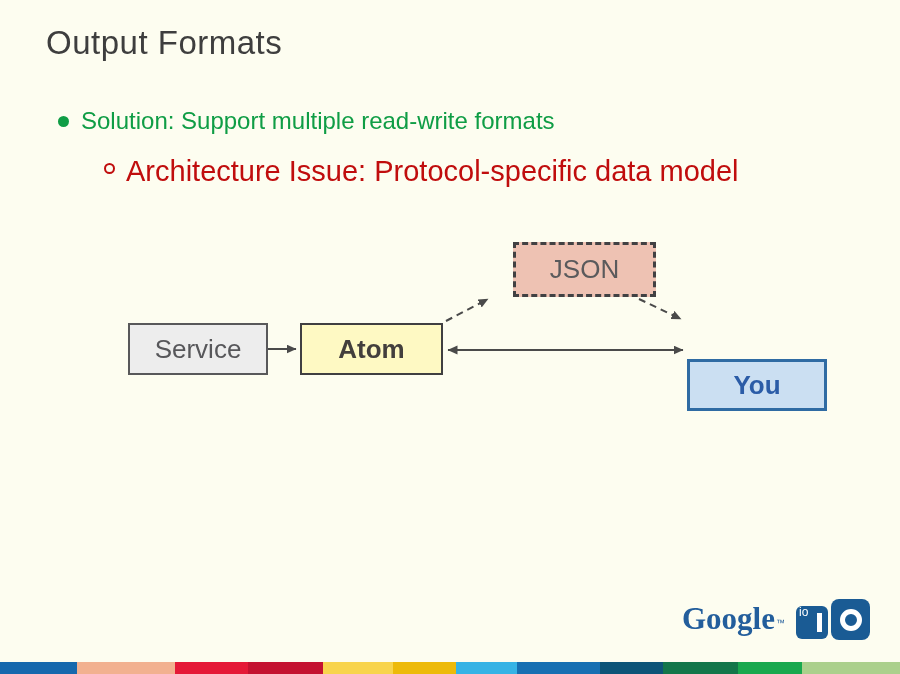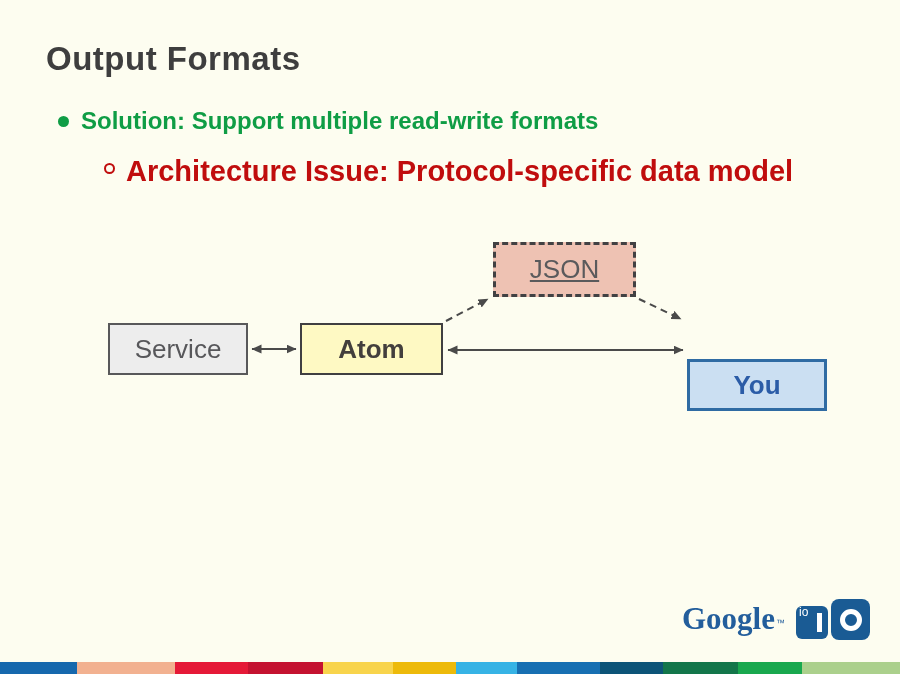--- a/index.html
+++ b/index.html
@@ -8,31 +8,31 @@
     position: relative;
     width: 900px;
     height: 674px;
     background: #FDFDF0;
     overflow: hidden;
     font-family: "Liberation Sans", "DejaVu Sans", sans-serif;
   }
   .title {
     position: absolute;
     left: 46px;
-    top: 40px;
+    top: 24px;
     font-size: 33px;
-    font-weight: 700;
+    font-weight: 400;
     color: #3E3E3E;
     letter-spacing: 0.5px;
   }
   .bullet {
     position: absolute;
     display: flex;
     align-items: flex-start;
-    font-weight: bold;
+    font-weight: normal;
   }
   .bullet-l1 { left: 58px; top: 107px; font-size: 24px; }
   .bullet-l2 { left: 104px; top: 155px; font-size: 29px; }
   .marker-disc {
     width: 11px; height: 11px;
     border-radius: 50%;
     margin: 9px 12px 0 0;
     flex: 0 0 auto;
   }
   .marker-ring {
@@ -53,21 +53,21 @@
     position: absolute;
     display: flex;
     align-items: center;
     justify-content: center;
     font-size: 26px;
     border-width: 2px;
     border-style: solid;
   }
   .node-service { left: 108px; top: 323px; width: 140px; height: 52px; }
   .node-atom    { left: 300px; top: 323px; width: 143px; height: 52px; }
-  .node-json    { left: 493px; top: 242px; width: 143px; height: 55px; border-width: 3px; text-decoration: underline; }
+  .node-json    { left: 513px; top: 242px; width: 143px; height: 55px; border-width: 3px; }
   .node-you     { left: 687px; top: 323px; width: 140px; height: 52px; border-width: 3px; }
   .logo {
     position: absolute;
     left: 682px;
     top: 597px;
     display: flex;
     align-items: center;
   }
   .logo-word {
     font-family: "Liberation Serif", "DejaVu Serif", serif;
@@ -149,21 +149,21 @@
       <marker id="ahr" markerWidth="12" markerHeight="10" refX="9.5" refY="4.5" orient="auto-start-reverse" markerUnits="userSpaceOnUse">
         <path d="M0,0 L10,4.5 L0,9 z" fill="#4A4A4A"></path>
       </marker>
     </defs>
     <line x1="252" y1="349" x2="296" y2="349" stroke="#4A4A4A" stroke-width="2" marker-start="url(#ahr)" marker-end="url(#ah)"></line>
     <line x1="448" y1="350" x2="683" y2="350" stroke="#4A4A4A" stroke-width="2" marker-start="url(#ahr)" marker-end="url(#ah)"></line>
     <line x1="446" y1="321" x2="488" y2="299" stroke="#4A4A4A" stroke-width="2" stroke-dasharray="7 5" marker-end="url(#ah)"></line>
     <line x1="639" y1="299" x2="681" y2="319" stroke="#4A4A4A" stroke-width="2" stroke-dasharray="7 5" marker-end="url(#ah)"></line>
   </svg>
 
-  <div class="node node-service" style="background: rgb(237, 237, 237); border-color: rgb(88, 88, 90); border-style: solid; color: rgb(87, 87, 90); font-weight: normal;">
+  <div class="node node-service" style="background: rgb(237, 237, 237); border-color: rgb(88, 88, 90); border-style: solid; color: rgb(87, 87, 90); font-weight: normal; margin-left: 20px;">
     <span>Service</span>
   </div>
   <div class="node node-atom" style="background: #fef9c3; border-color: rgb(64, 63, 65); border-style: solid; color: rgb(67, 63, 61); font-weight: bold;">
     <span>Atom</span>
   </div>
   <div class="node node-json" style="background: rgb(238, 194, 179); border-color: rgb(65, 65, 67); border-style: dashed; color: rgb(90, 90, 92); font-weight: normal;">
     <span>JSON</span>
   </div>
   <div class="node node-you" style="background: rgb(203, 223, 242); border-color: rgb(47, 107, 163); border-style: solid; color: rgb(43, 92, 167); font-weight: bold; margin-top: 36px;">
     <span>You</span>

